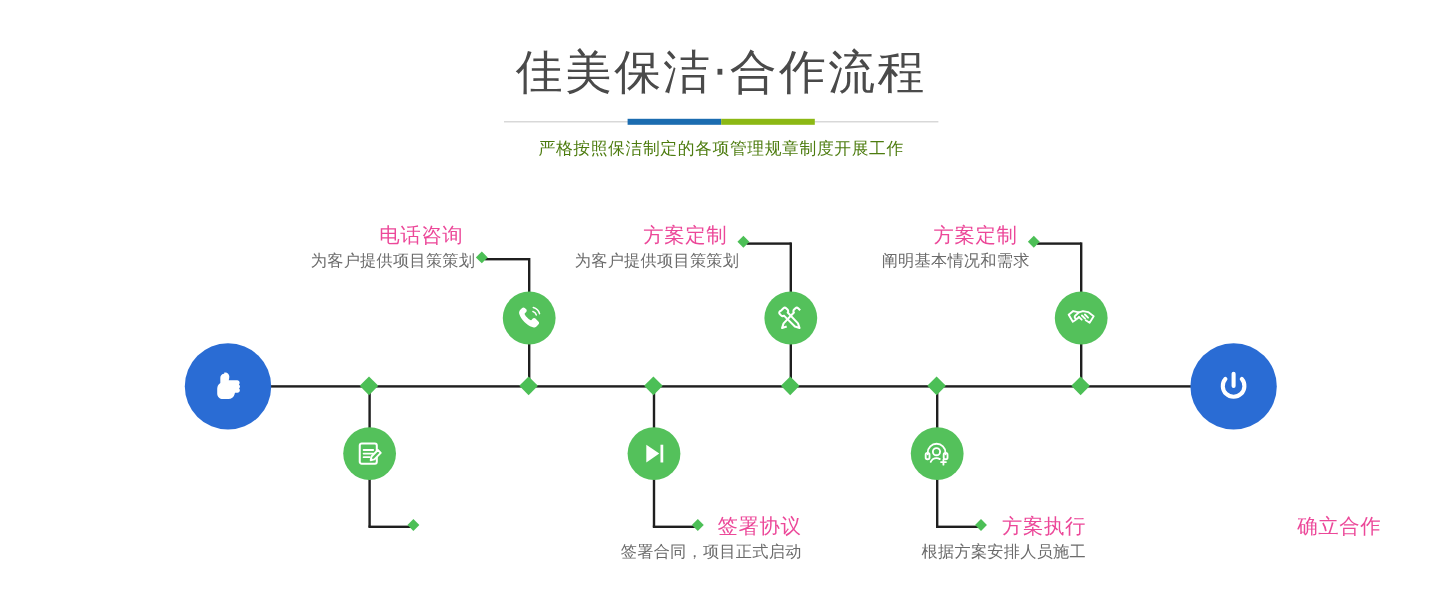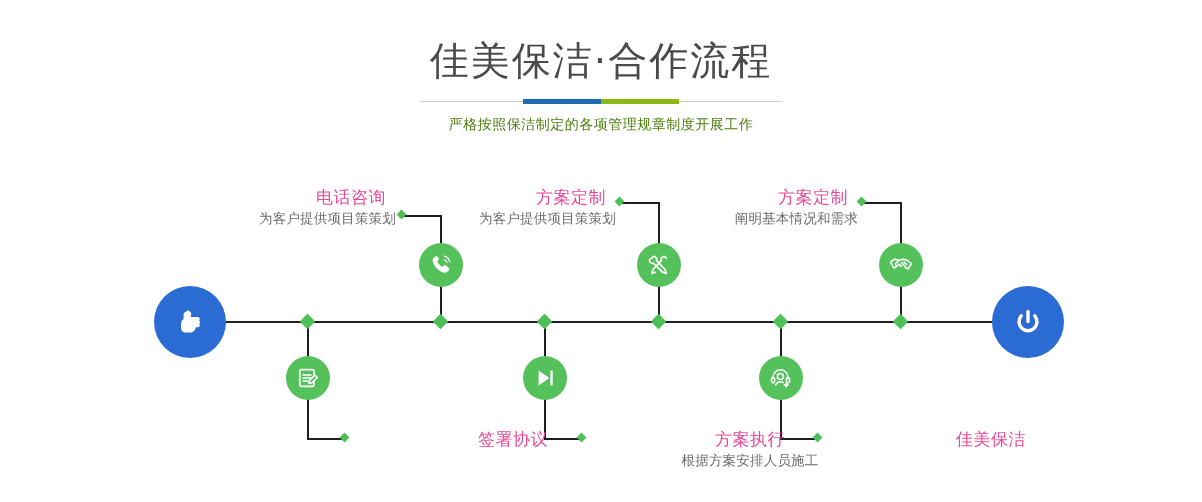--- a/index.html
+++ b/index.html
@@ -158,21 +158,21 @@
     color: #ec4899;
     letter-spacing: 0.5px;
   }
   .lbl .s {
     font-size: 13.5px;
     line-height: 21px;
     color: #6b6b6b;
     letter-spacing: 0.2px;
   }
   .lbl.up   { text-align: right; }
-  .lbl.down { text-align: center; }
+  .lbl.down { text-align: right; }
   .lbl.up .t   { display: block; padding-right: 10px; }
   .lbl.up .s   { display: block; }
   .lbl.down .t { display: block; padding-left: 10px; }
   .lbl.down .s { display: block; padding-left: 10px; }
 </style>
 </head>
 <body>
 
 <div id="page">
 
@@ -231,20 +231,21 @@
     <span>
       <svg width="26" height="26" viewBox="0 0 26 26">
         <rect x="4.8" y="4.6" width="14.2" height="16.8" rx="1.6" fill="none" stroke="#ffffff" stroke-width="1.7"></rect>
         <path stroke="#ffffff" stroke-width="1.5" stroke-linecap="round" d="M8 10h8M8 13h8M8 16h5"></path>
         <path fill="#54c15b" stroke="#ffffff" stroke-width="1.6" stroke-linejoin="round" d="M14.6 15.4 19.9 10l2.4 2.4-5.3 5.4-3.1 0.7z"></path>
       </svg>
     </span>
   </div>
   <div class="lbl down" style="left:348px; top:428px; width:320px;">
     <span class="t">签署协议</span>
+    <span class="s">签署合同，项目正式启动</span>
   </div>
 
   <div class="stem" style="left:658px; top:202px; height:120px;"></div>
   <div class="elbow" style="left:622px; top:202px; width:37px;"></div>
   <div class="diamond small" style="left:616px; top:198px;"></div>
   <div class="diamond axis-dot" style="left:653px; top:316px;"></div>
   <div class="node" style="left:637px; top:243px;">
     <span>
       <svg width="26" height="26" viewBox="0 0 26 26">
         <g fill="none" stroke="#ffffff" stroke-width="1.7" stroke-linejoin="round">
@@ -309,16 +310,16 @@
           <rect x="3.4" y="12.4" width="3.2" height="5.3" rx="1.5"></rect>
           <rect x="18.4" y="12.4" width="3.2" height="5.3" rx="1.5"></rect>
           <circle cx="12.4" cy="11.4" r="3"></circle>
           <path d="M7.6 19.9c1-2 2.8-3.1 4.8-3.1 1 0 2 0.3 2.8 0.8"></path>
           <path d="M18.2 18.1v4.1M16.2 20.1h4.1"></path>
         </g>
       </svg>
     </span>
   </div>
   <div class="lbl down" style="left:821px; top:428px; width:330px;">
-    <span class="t">佳美保洁</span>
+    <span class="t">确立合作</span>
   </div>
 
 </div>
 
 </body></html>

